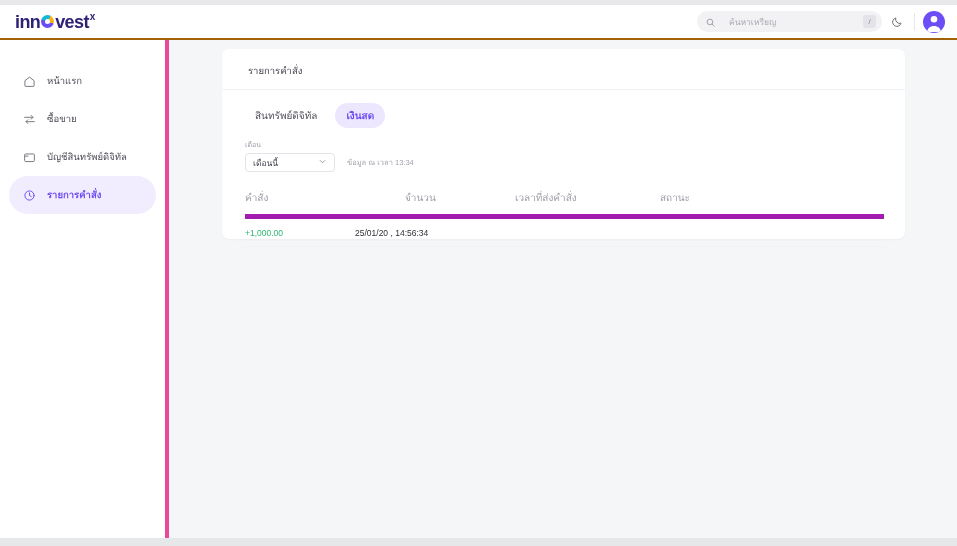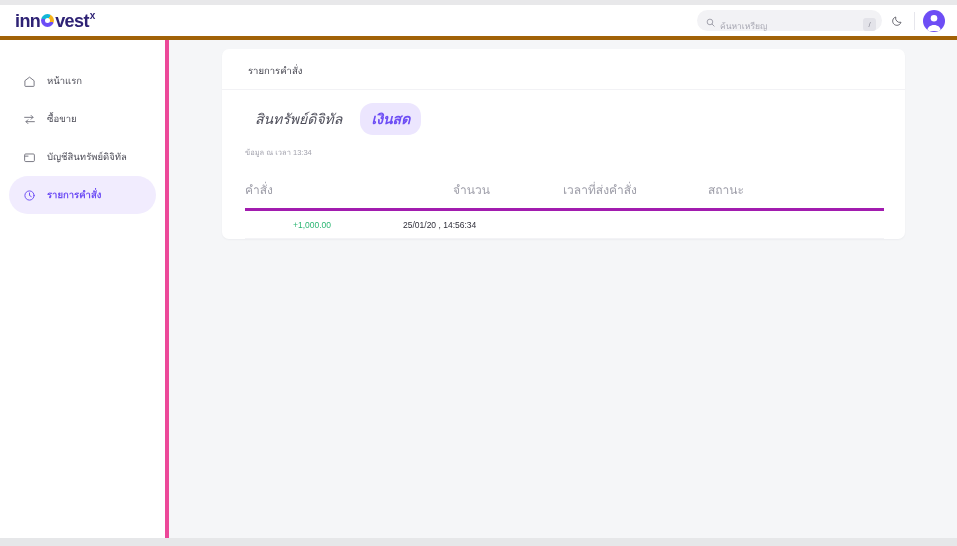--- a/index.html
+++ b/index.html
@@ -19,21 +19,21 @@
   .bottom-strip {
     position:absolute; bottom:0; left:0; width:957px; height:8px;
     background:#e6e7e9;
   }
 
   
   .header {
     position:absolute; top:5px; left:0; width:957px; height:35px;
     background:#ffffff;
     display:flex; align-items:center;
-    border-bottom:4px solid #a16207;
+    border-bottom:2px solid #a16207;
   }
   .logo {
     margin-left:15px;
     display:flex; align-items:flex-start;
     font-size:18px; font-weight:700; letter-spacing:-0.6px;
     color:#2b1b7a;
     line-height:1;
   }
   .logo .lg-a, .logo .lg-b { color:#2e2275; }
   .logo-o {
@@ -47,21 +47,21 @@
     content:""; position:absolute; left:4px; top:4px; width:5px; height:5px;
     border-radius:50%; background:#ffffff;
   }
   .logo-x { font-size:10px; font-weight:700; color:#2e2275; margin-left:1px; margin-top:-1px; }
 
   .header-right {
     margin-left:auto; display:flex; align-items:center; gap:0; padding-right:12px;
   }
   .search-box {
     width:185px; height:21px; background:#f2f2f5; border-radius:11px;
-    display:flex; align-items:flex-end; padding:0 6px 0 9px; gap:5px;
+    display:flex; align-items:center; padding:0 6px 0 9px; gap:14px;
   }
   .search-box svg { flex:0 0 auto; }
   .search-input {
     flex:1; border:none; outline:none; background:transparent;
     font-family:"Liberation Sans", sans-serif; font-size:8.5px; color:#9a9aa5;
   }
   .search-input::placeholder { color:#a7a7b2; }
   .kbd {
     width:13px; height:13px; border-radius:3px; background:#e3e3e9;
     display:flex; align-items:center; justify-content:center;
@@ -112,43 +112,42 @@
     padding:0 6px 9px 6px; margin-right:57px; position:relative;
   }
   .tab.active { color:#6d4df5; }
   .tab.active::after {
     content:""; position:absolute; left:50%; transform:translateX(-50%);
     bottom:-1px; width:48px; height:2px; background:#6d4df5; border-radius:2px;
   }
 
   .chips { display:flex; align-items:center; gap:7px; padding:13px 0 0 22px; }
   .chip {
-    font-size:14px; color:#4d4d59; padding:5px 11px; border-radius:13px; cursor:pointer;
+    font-size:10px; color:#4d4d59; padding:5px 11px; border-radius:13px; cursor:pointer;
     background:transparent;
-    font-style:italic;
   }
   .chip.active { background:#ece6fe; color:#6d4df5; font-weight:700; }
 
   .filter-row { padding:11px 0 0 23px; display:flex; align-items:flex-end; gap:12px; }
   .filter-label { font-size:7px; color:#9d9da8; margin-bottom:3px; display:block; }
   .select-wrap { position:relative; }
   .select-box {
     width:90px; height:19px; border:1px solid #e4e4ea; border-radius:4px;
     background:#fff; display:flex; align-items:center; padding:0 7px;
     font-size:8.5px; color:#3e3e49; cursor:pointer;
   }
   .select-chev { margin-left:auto; }
   .data-ts { font-size:7.5px; color:#a2a2ad; padding-bottom:4px; }
 
   .table { margin:18px 21px 0 23px; }
   .t-head, .t-row { display:flex; align-items:center; }
-  .t-head { font-size:12px; color:#9d9da8; padding-bottom:9px; border-bottom:3px solid #a21caf;font-family:Liberation Mono, monospace; }
+  .t-head { font-size:10px; color:#9d9da8; padding-bottom:9px; border-bottom:5px solid #a21caf;font-family:Liberation Mono, monospace; }
   .t-row { font-size:8.5px; color:#2f2f3a; height:28px; border-bottom:1px solid #f3f3f6; }
   .col-order { width:160px; }
-  .col-amount { width:110px;margin-left:48px; }
+  .col-amount { width:110px; }
   .col-time { width:145px; }
   .col-status { flex:1; }
   .t-row .col-order { font-weight:700; }
   .amount-pos { color:#2bb673; }
 </style>
 </head>
 <body>
 
 <div id="app">
 
@@ -240,20 +239,31 @@
       <div class="tabs">
         <div class="tab">รายการคำสั่ง</div>
       </div>
 
       <div class="chips">
         <div class="chip">สินทรัพย์ดิจิทัล</div>
         <div class="chip active">เงินสด</div>
       </div>
 
       <div class="filter-row">
+        <div class="select-wrap">
+          <span class="filter-label">เดือน</span>
+          <div class="select-box">
+            <span>เดือนนี้</span>
+            <span class="select-chev">
+              <svg width="9" height="9" viewBox="0 0 24 24" fill="none">
+                <path d="M6 9.5 12 15.5 18 9.5" stroke="#7a7a86" stroke-width="2" stroke-linecap="round" stroke-linejoin="round"></path>
+              </svg>
+            </span>
+          </div>
+        </div>
         <div class="data-ts">ข้อมูล ณ เวลา 13:34</div>
       </div>
 
       <div class="table">
         <div class="t-head">
           <div class="col-order">คำสั่ง</div>
           <div class="col-amount">จำนวน</div>
           <div class="col-time">เวลาที่ส่งคำสั่ง</div>
           <div class="col-status">สถานะ</div>
         </div>

